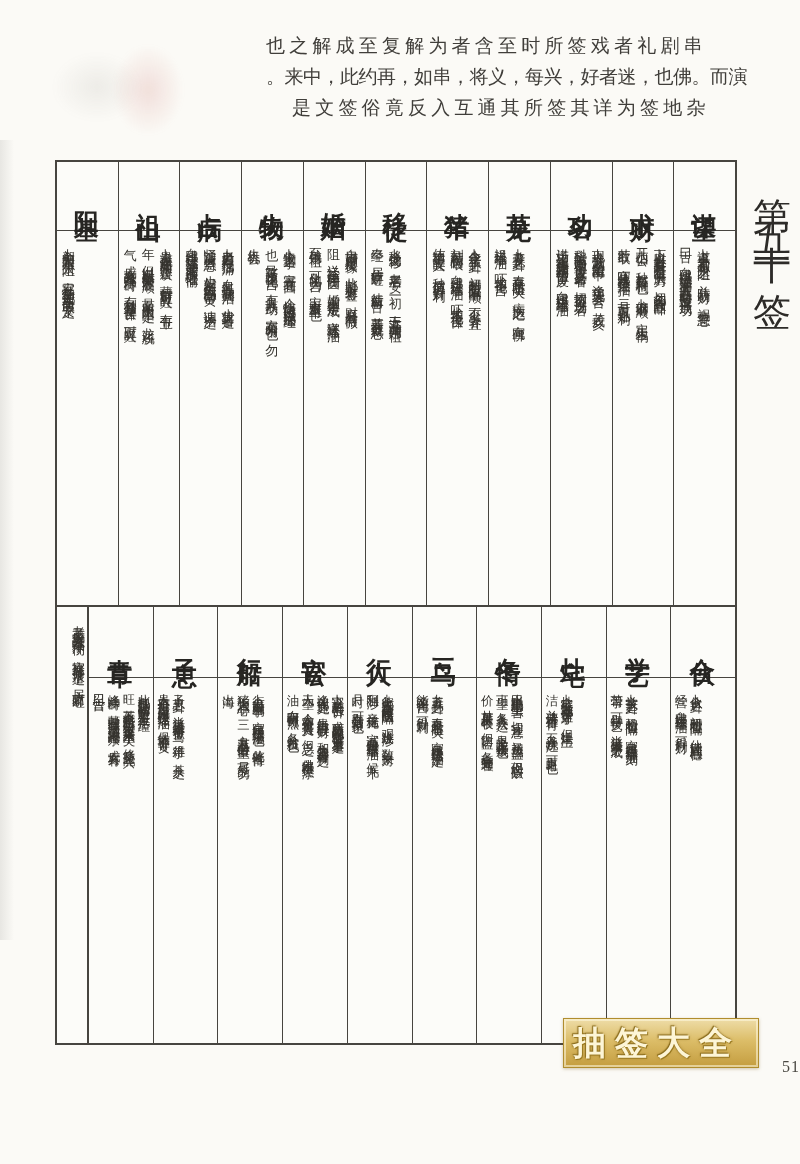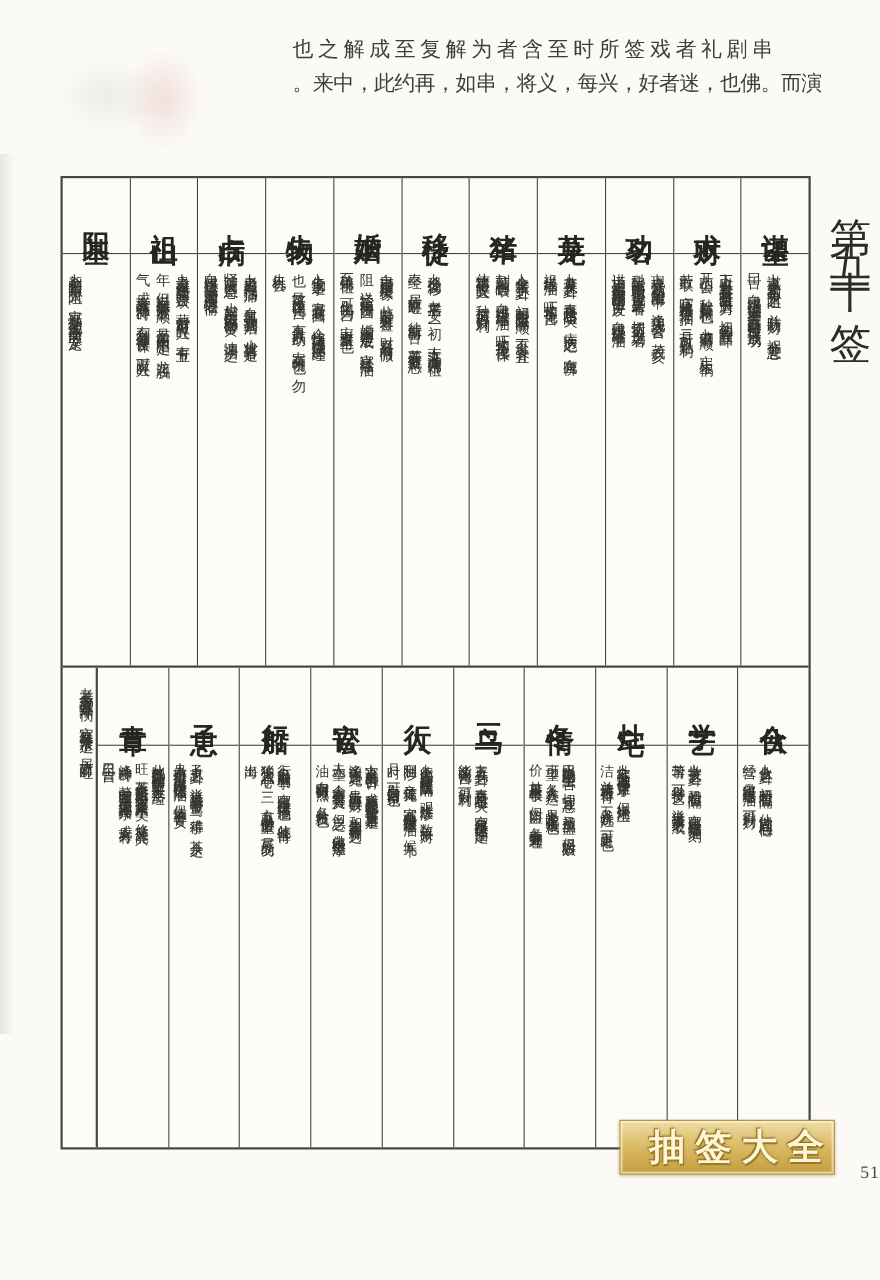--- a/index.html
+++ b/index.html
@@ -67,36 +67,37 @@
 
   
   .page-number { position:absolute; top:1058px; left:0; width:800px;
     text-align:right; font-size:16px; color:#4a4842; letter-spacing:1px; }
 
   
   .badge { position:absolute; left:563px; top:1018px; width:196px; height:50px;
     background:linear-gradient(180deg,#eedda8 0%, #dcbd68 45%, #c49d3f 100%);
     border:1px solid #b08d2e;
     box-shadow: inset 0 0 0 2px rgba(255,250,225,0.55), 0 1px 3px rgba(120,90,20,0.35);
-    display:flex; align-items:center; justify-content:flex-end; }
+    display:flex; align-items:center; justify-content:flex-start; }
   .badge span { font-size:33px; font-weight:bold; letter-spacing:9px;
     color:#fdf5d6; padding-left:9px;
     font-family:"Liberation Sans","DejaVu Sans",sans-serif;
     text-shadow: 1px 1px 0 #9a7a22, -1px -1px 1px #8a6c1c, 0 0 3px rgba(140,105,25,0.8); }
 </style>
 </head>
 <body>
 
 <div class="stain-red"></div>
 <div class="stain-gray"></div>
 <div class="stain-top"></div>
 
 <div class="intro">
   <div class="row r1">也之解成至复解为者含至时所签戏者礼剧串</div>
   <div class="row r2">。来中，此约再，如串，将义，每兴，好者迷，也佛。而演</div>
+  <div class="row r4">是文签俗竟反入互通其所签其详为签地杂</div>
 </div>
 
 <div class="sheet">
 
   <div class="ttable">
     <div class="tcol">
       <div class="hdr">
           <span>阳基</span>
         </div>
       <div class="cellv tcell">

